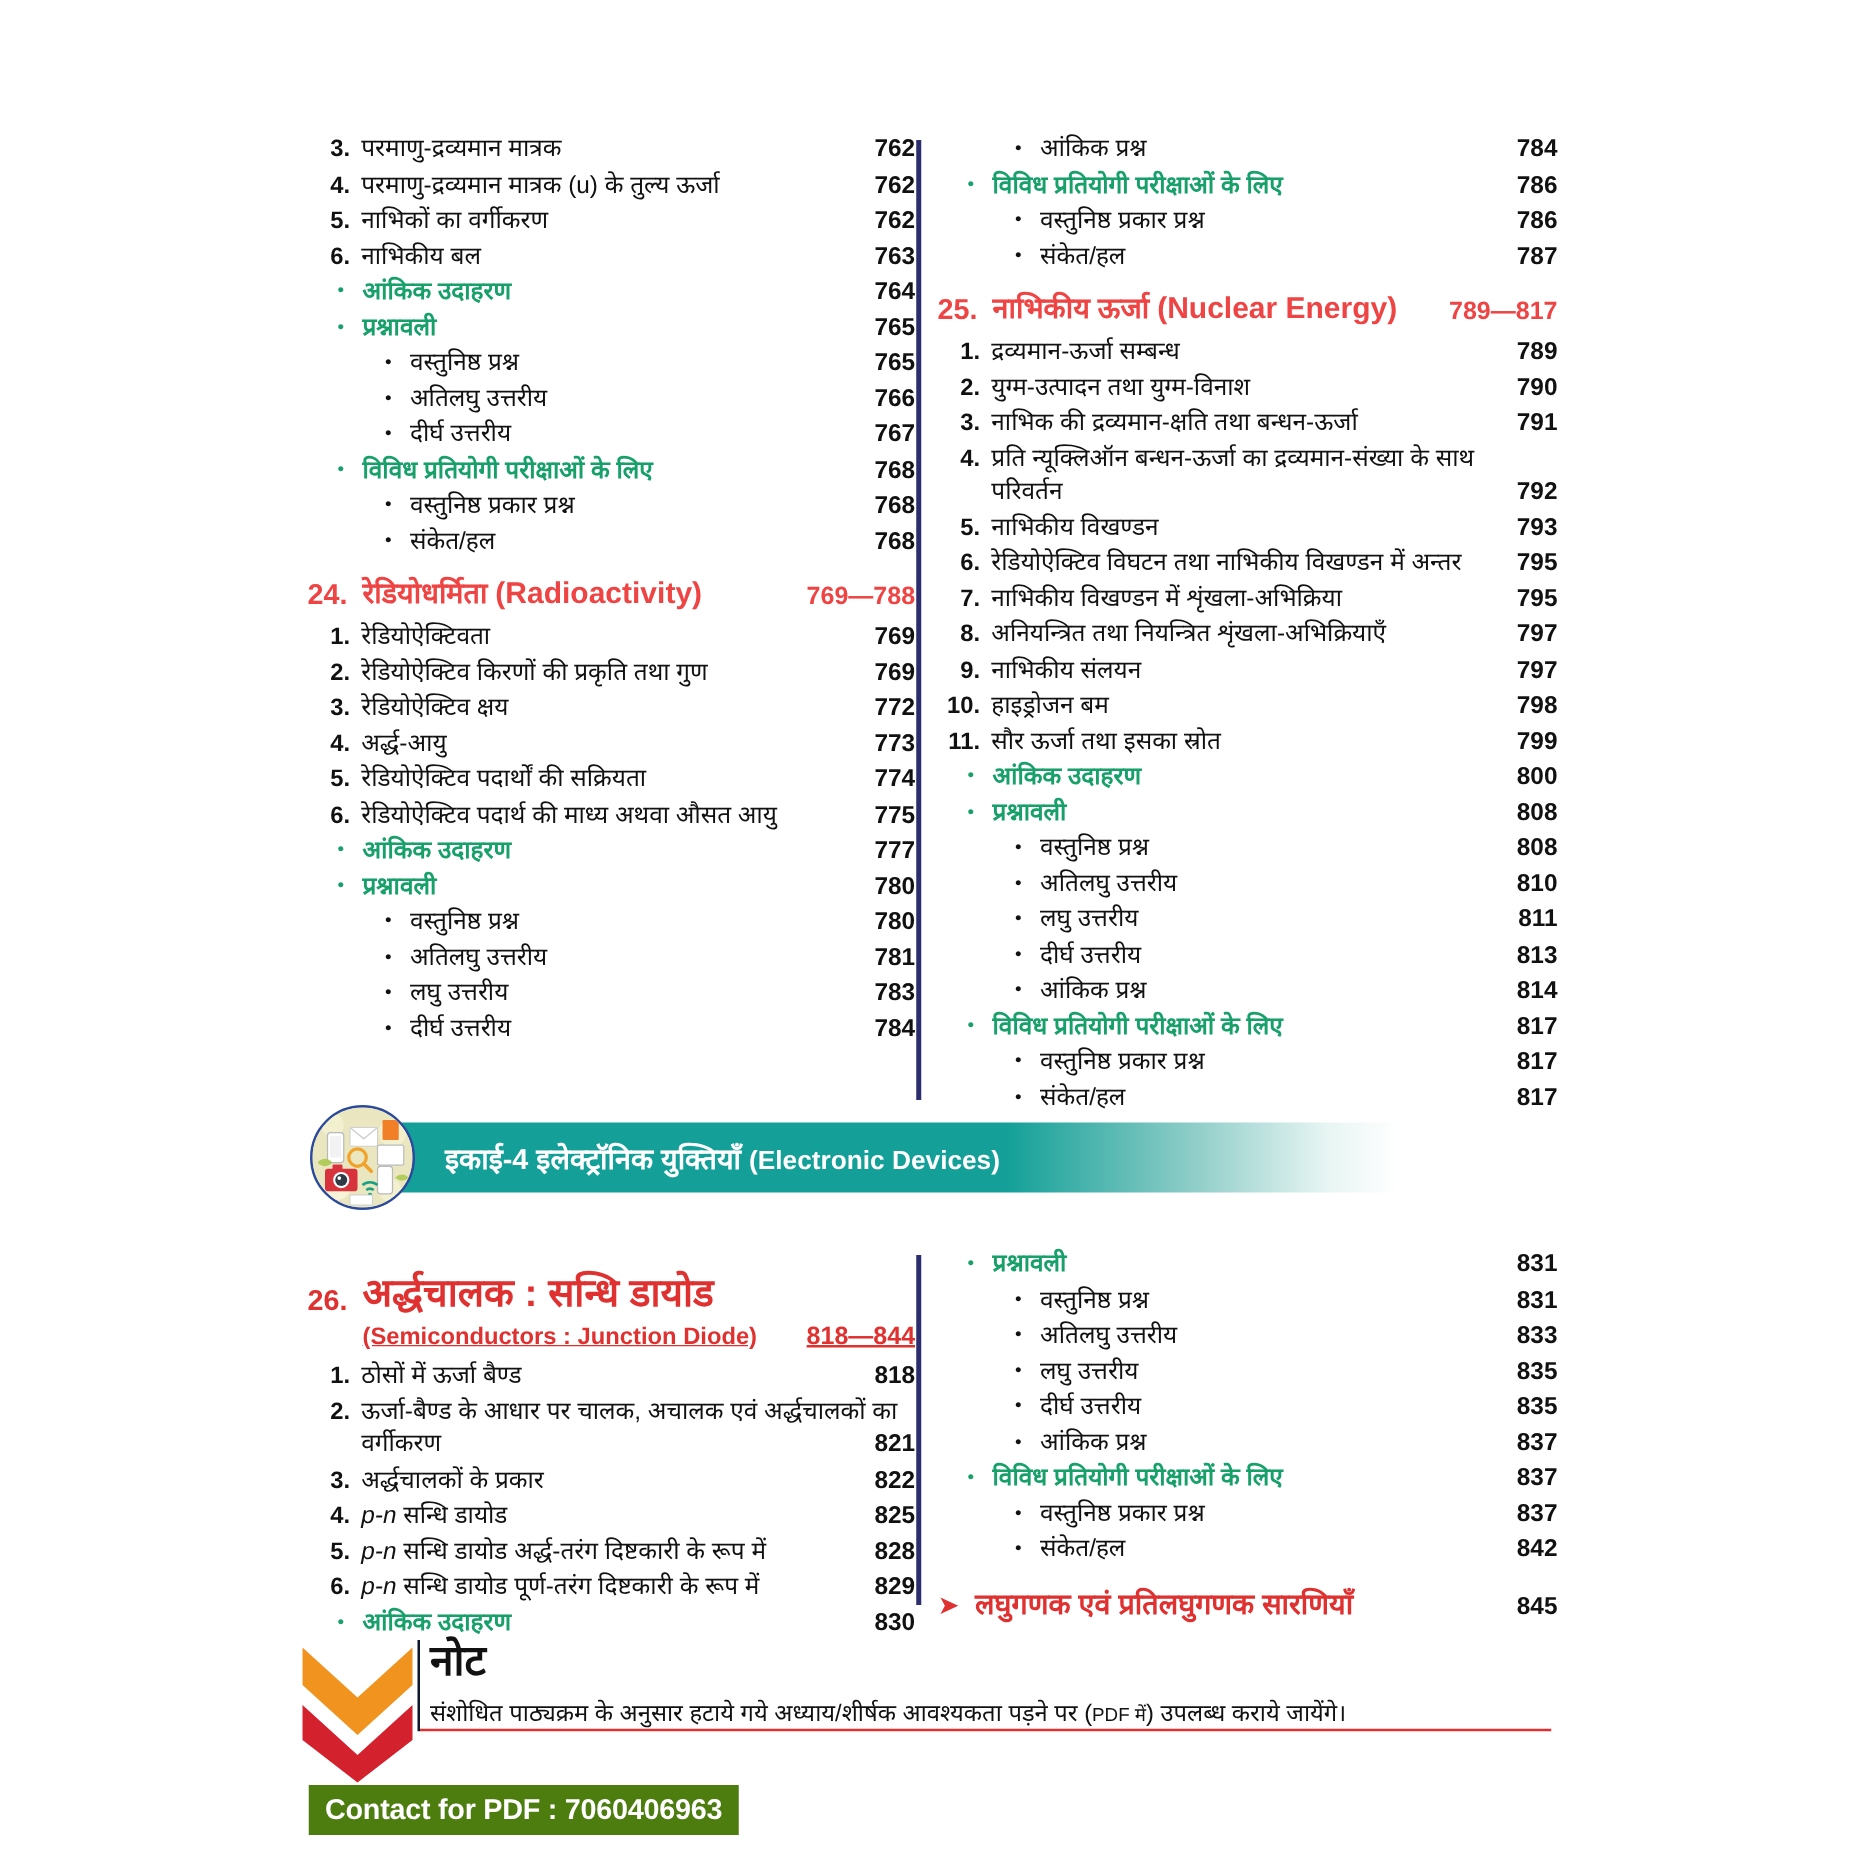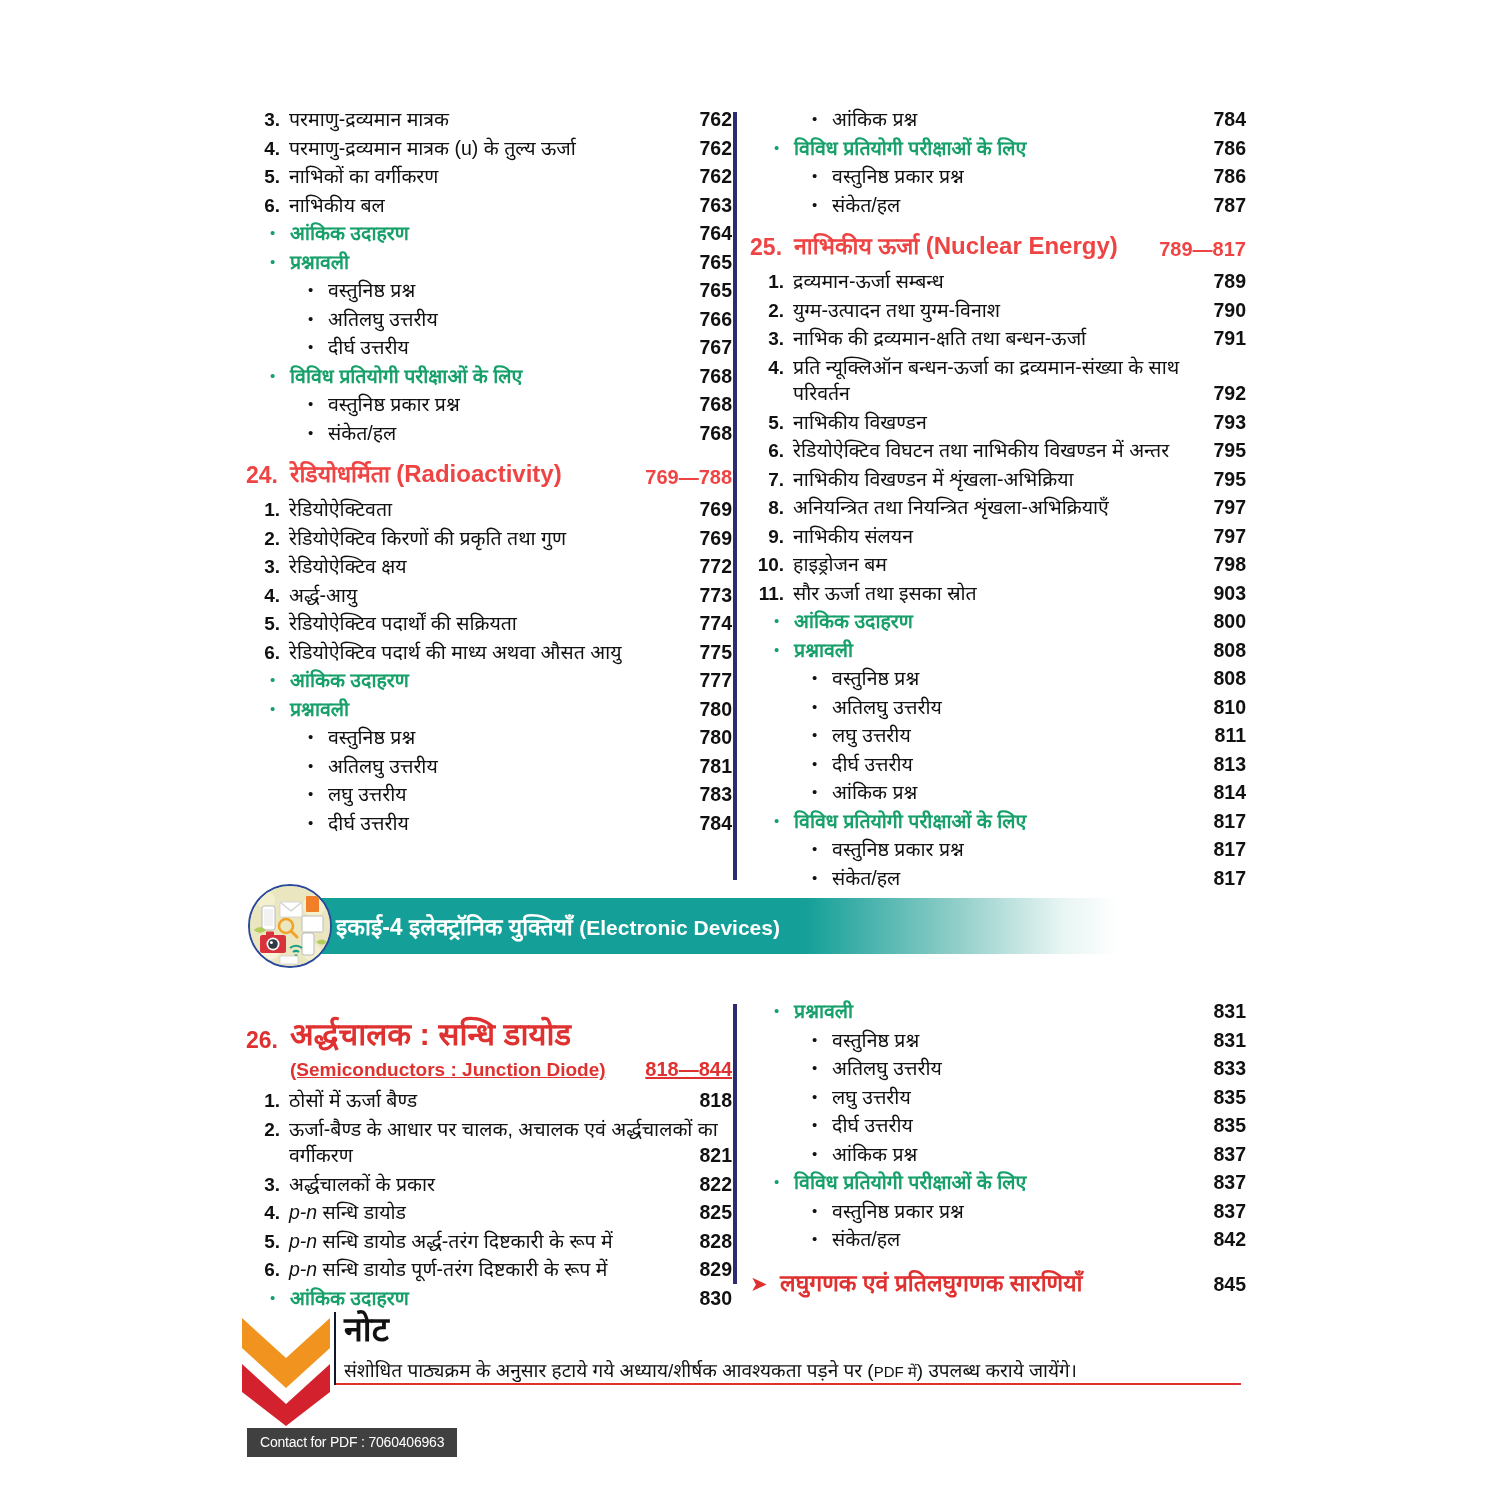--- a/index.html
+++ b/index.html
@@ -156,21 +156,21 @@
     height: 80px;
     border-radius: 50%;
     border: 2.5px solid #2b4a9e;
     overflow: hidden;
     background: #e9e6c4;
     flex: 0 0 auto;
   }
   .unit-label {
     position: relative;
     z-index: 3;
-    margin-left: 4px;
+    margin-left: 24px;
     color: #ffffff;
     font-size: 23px;
     font-weight: bold;
     white-space: nowrap;
   }
   .unit-label .en { font-size: 21px; font-weight: bold; }
 
   
   .note {
     position: absolute;
@@ -204,24 +204,24 @@
     padding-bottom: 0;
     white-space: nowrap;
   }
   .note-text .small { font-size: 15px; }
   .note-rule {
     border-bottom: 2px solid #e03131;
     width: 905px;
   }
   .contact-badge {
     position: absolute;
-    background: #404040;
+    background: #4d7c0f;
     color: #ffffff;
-    font-size: 14px;
-    font-weight: normal;
+    font-size: 23px;
+    font-weight: bold;
     padding: 6px 13px 7px 13px;
     white-space: nowrap;
     letter-spacing: -0.2px;
   }
 
   .arrow-bullet {
     flex: 0 0 auto;
     width: 30px;
     color: #e03131;
     font-size: 21px;
@@ -458,21 +458,21 @@
           <span class="pg">797</span>
         </div>
         <div class="row ">
           <span class="num">10.</span>
           <span class="txt">हाइड्रोजन बम</span>
           <span class="pg">798</span>
         </div>
         <div class="row ">
           <span class="num">11.</span>
           <span class="txt">सौर ऊर्जा तथा इसका स्रोत</span>
-          <span class="pg">903</span>
+          <span class="pg">799</span>
         </div>
         <div class="row lvl-1 green">
           <span class="bullet">•</span>
           <span class="txt">आंकिक उदाहरण</span>
           <span class="pg">800</span>
         </div>
         <div class="row lvl-1 green">
           <span class="bullet">•</span>
           <span class="txt">प्रश्नावली</span>
           <span class="pg">808</span>

